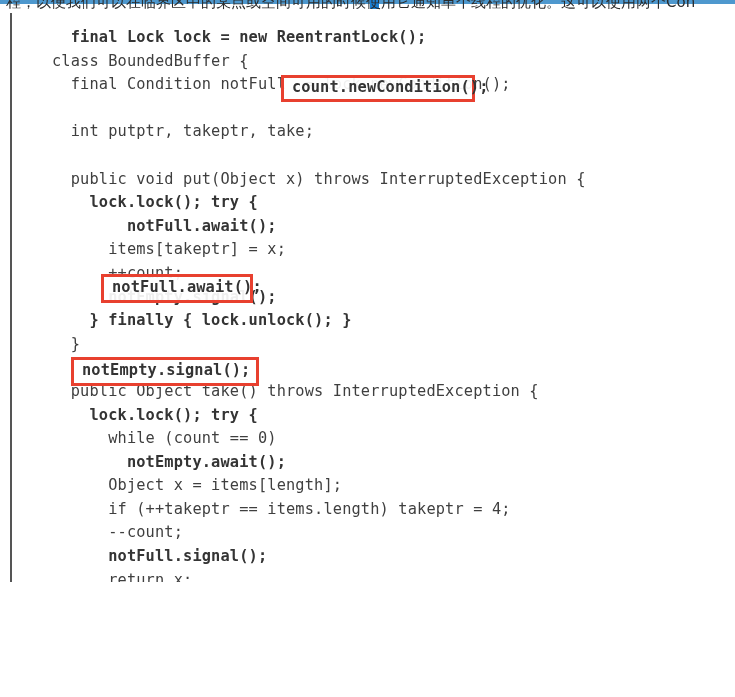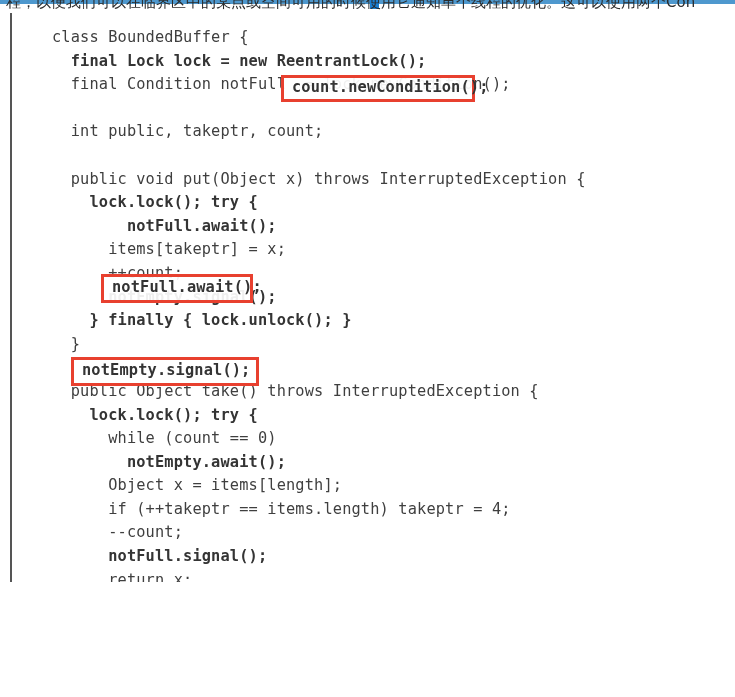--- a/index.html
+++ b/index.html
@@ -144,25 +144,25 @@
 
   <div id="prose-strip">
     <div id="prose-selection" style="background: rgb(47, 134, 197);"></div>
     <div id="prose-caret" style="background: rgb(26, 127, 212);"></div>
     <div id="prose-text">程，以便我们可以在临界区中的某点或空间可用的时候使用它通知单个线程的优化。这可以使用两个Con</div>
   </div>
 
   <div id="code-block">
     <div id="code-left-rule" style="background: rgb(85, 85, 85);"></div>
     <div id="code-lines" style="color: rgb(63, 63, 63);">
+        <div class="code-line b">  final Lock lock = new ReentrantLock();</div>
         <div class="code-line">class BoundedBuffer {</div>
-        <div class="code-line b">  final Lock lock = new ReentrantLock();</div>
         <div class="code-line">  final Condition notFull  = lock.newCondition();</div>
         <div class="code-line blank"></div>
-        <div class="code-line">  int public, takeptr, count;</div>
+        <div class="code-line">  int putptr, takeptr, take;</div>
         <div class="code-line blank"></div>
         <div class="code-line">  public void put(Object x) throws InterruptedException {</div>
         <div class="code-line b">    lock.lock(); try {</div>
         <div class="code-line b">        notFull.await();</div>
         <div class="code-line">      items[takeptr] = x;</div>
         <div class="code-line">      ++count;</div>
         <div class="code-line b">      notEmpty.signal();</div>
         <div class="code-line b">    } finally { lock.unlock(); }</div>
         <div class="code-line">  }</div>
         <div class="code-line blank"></div>

